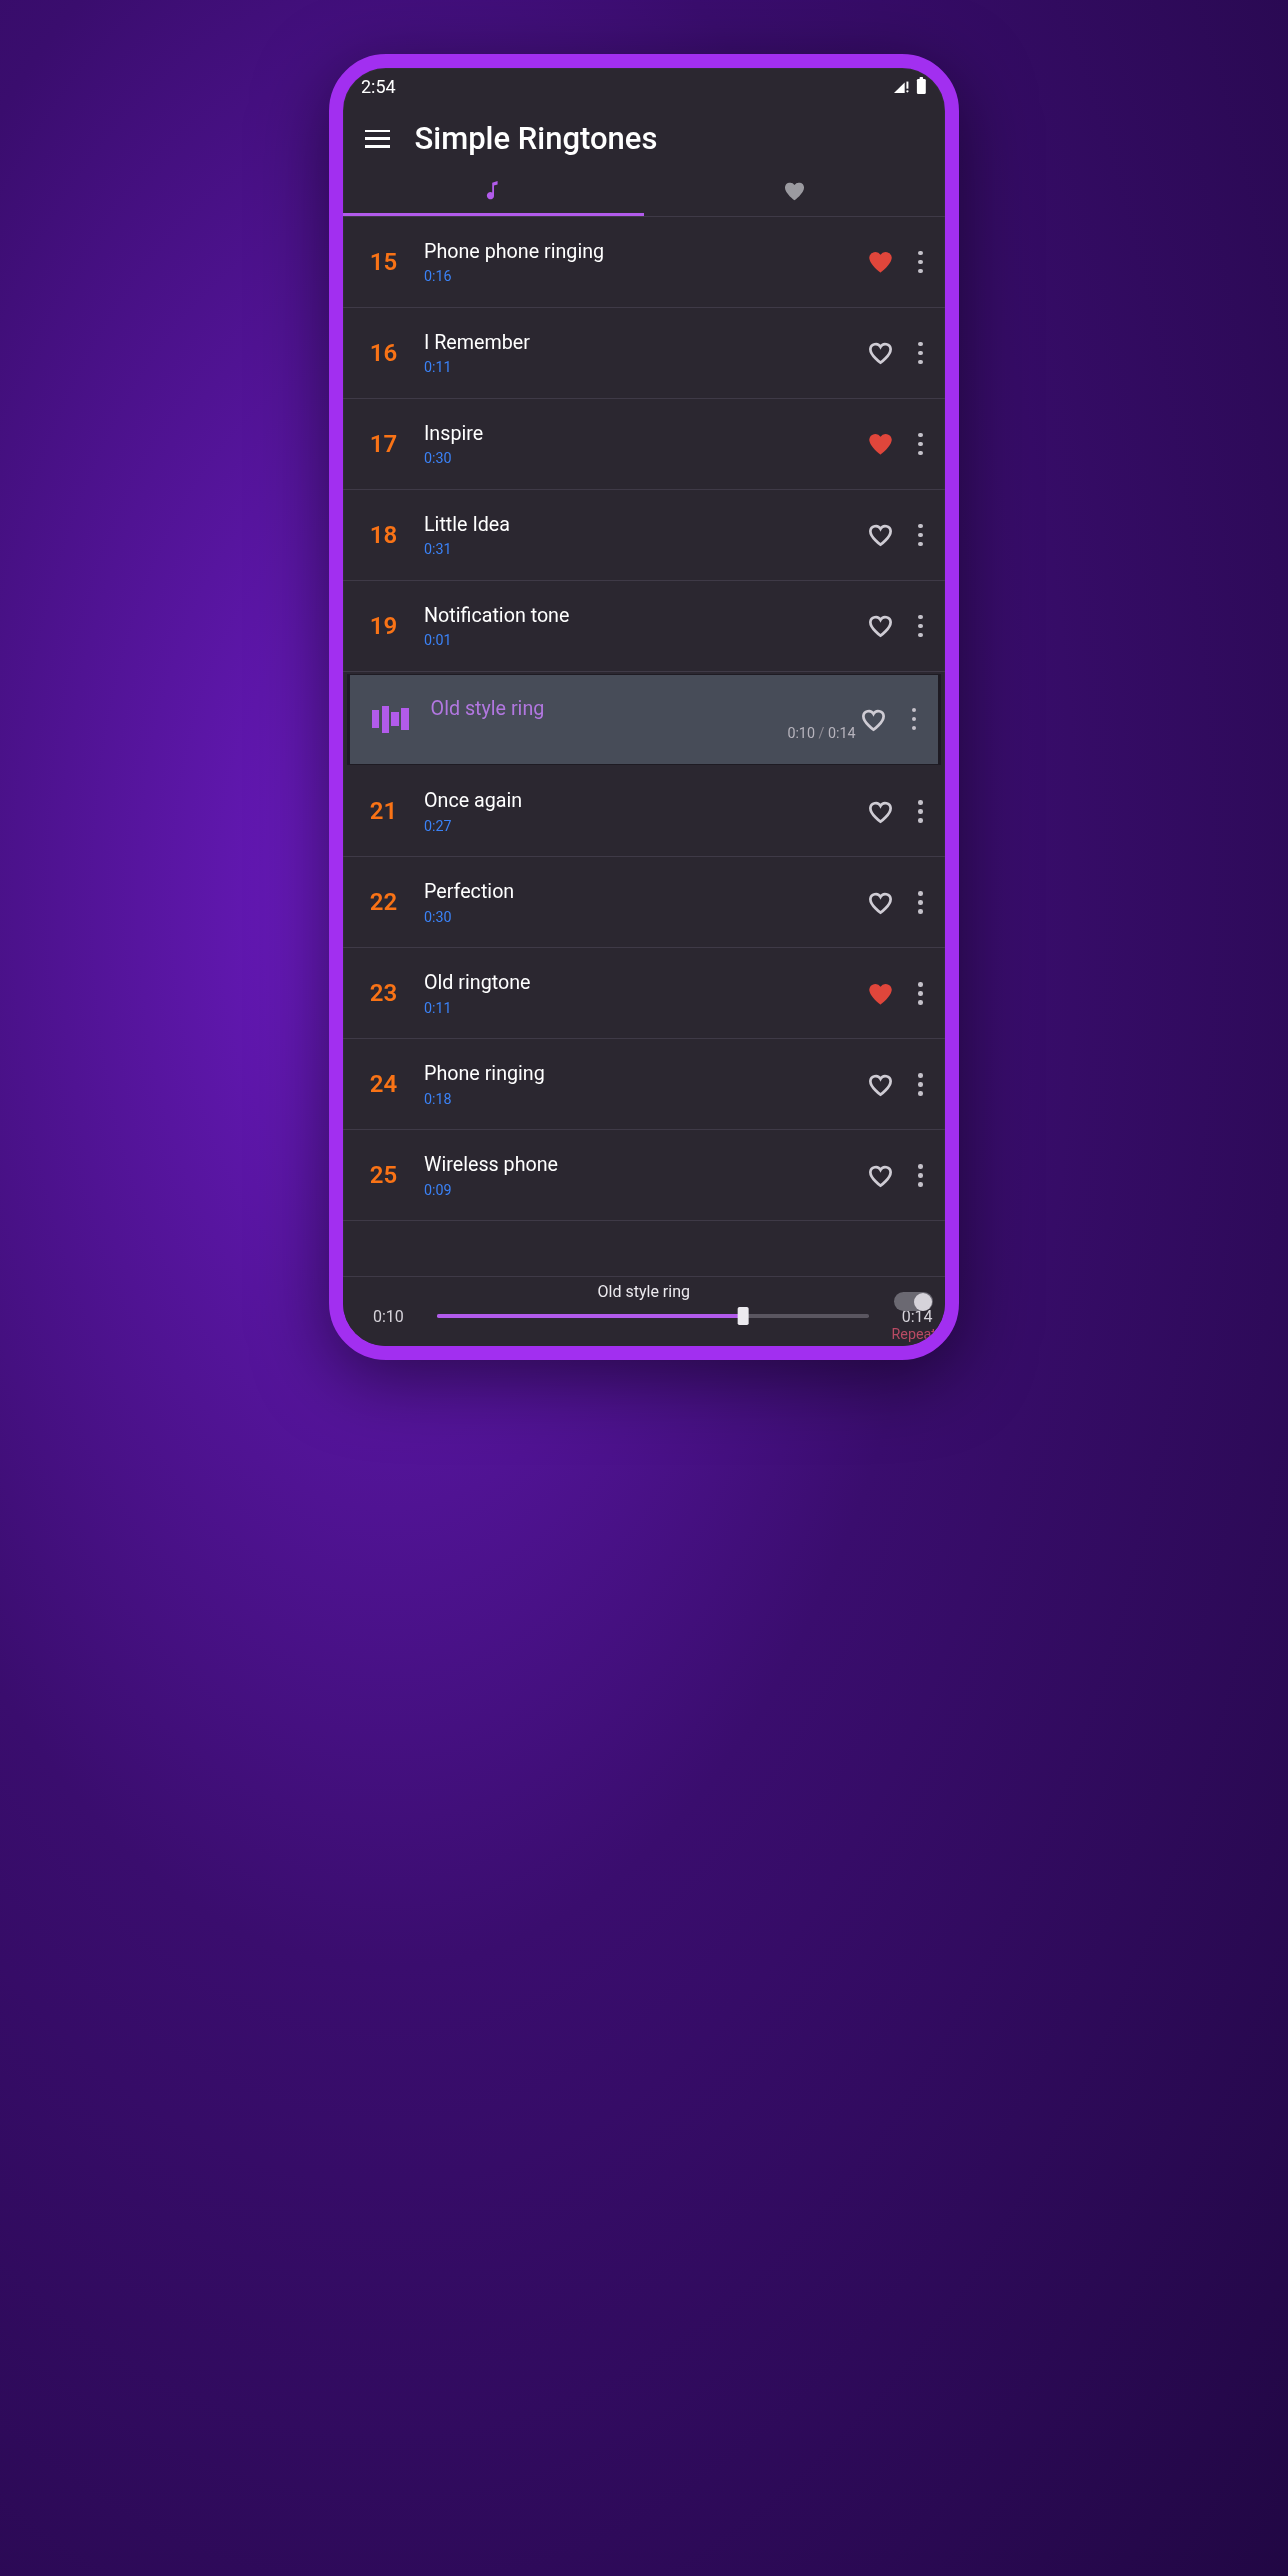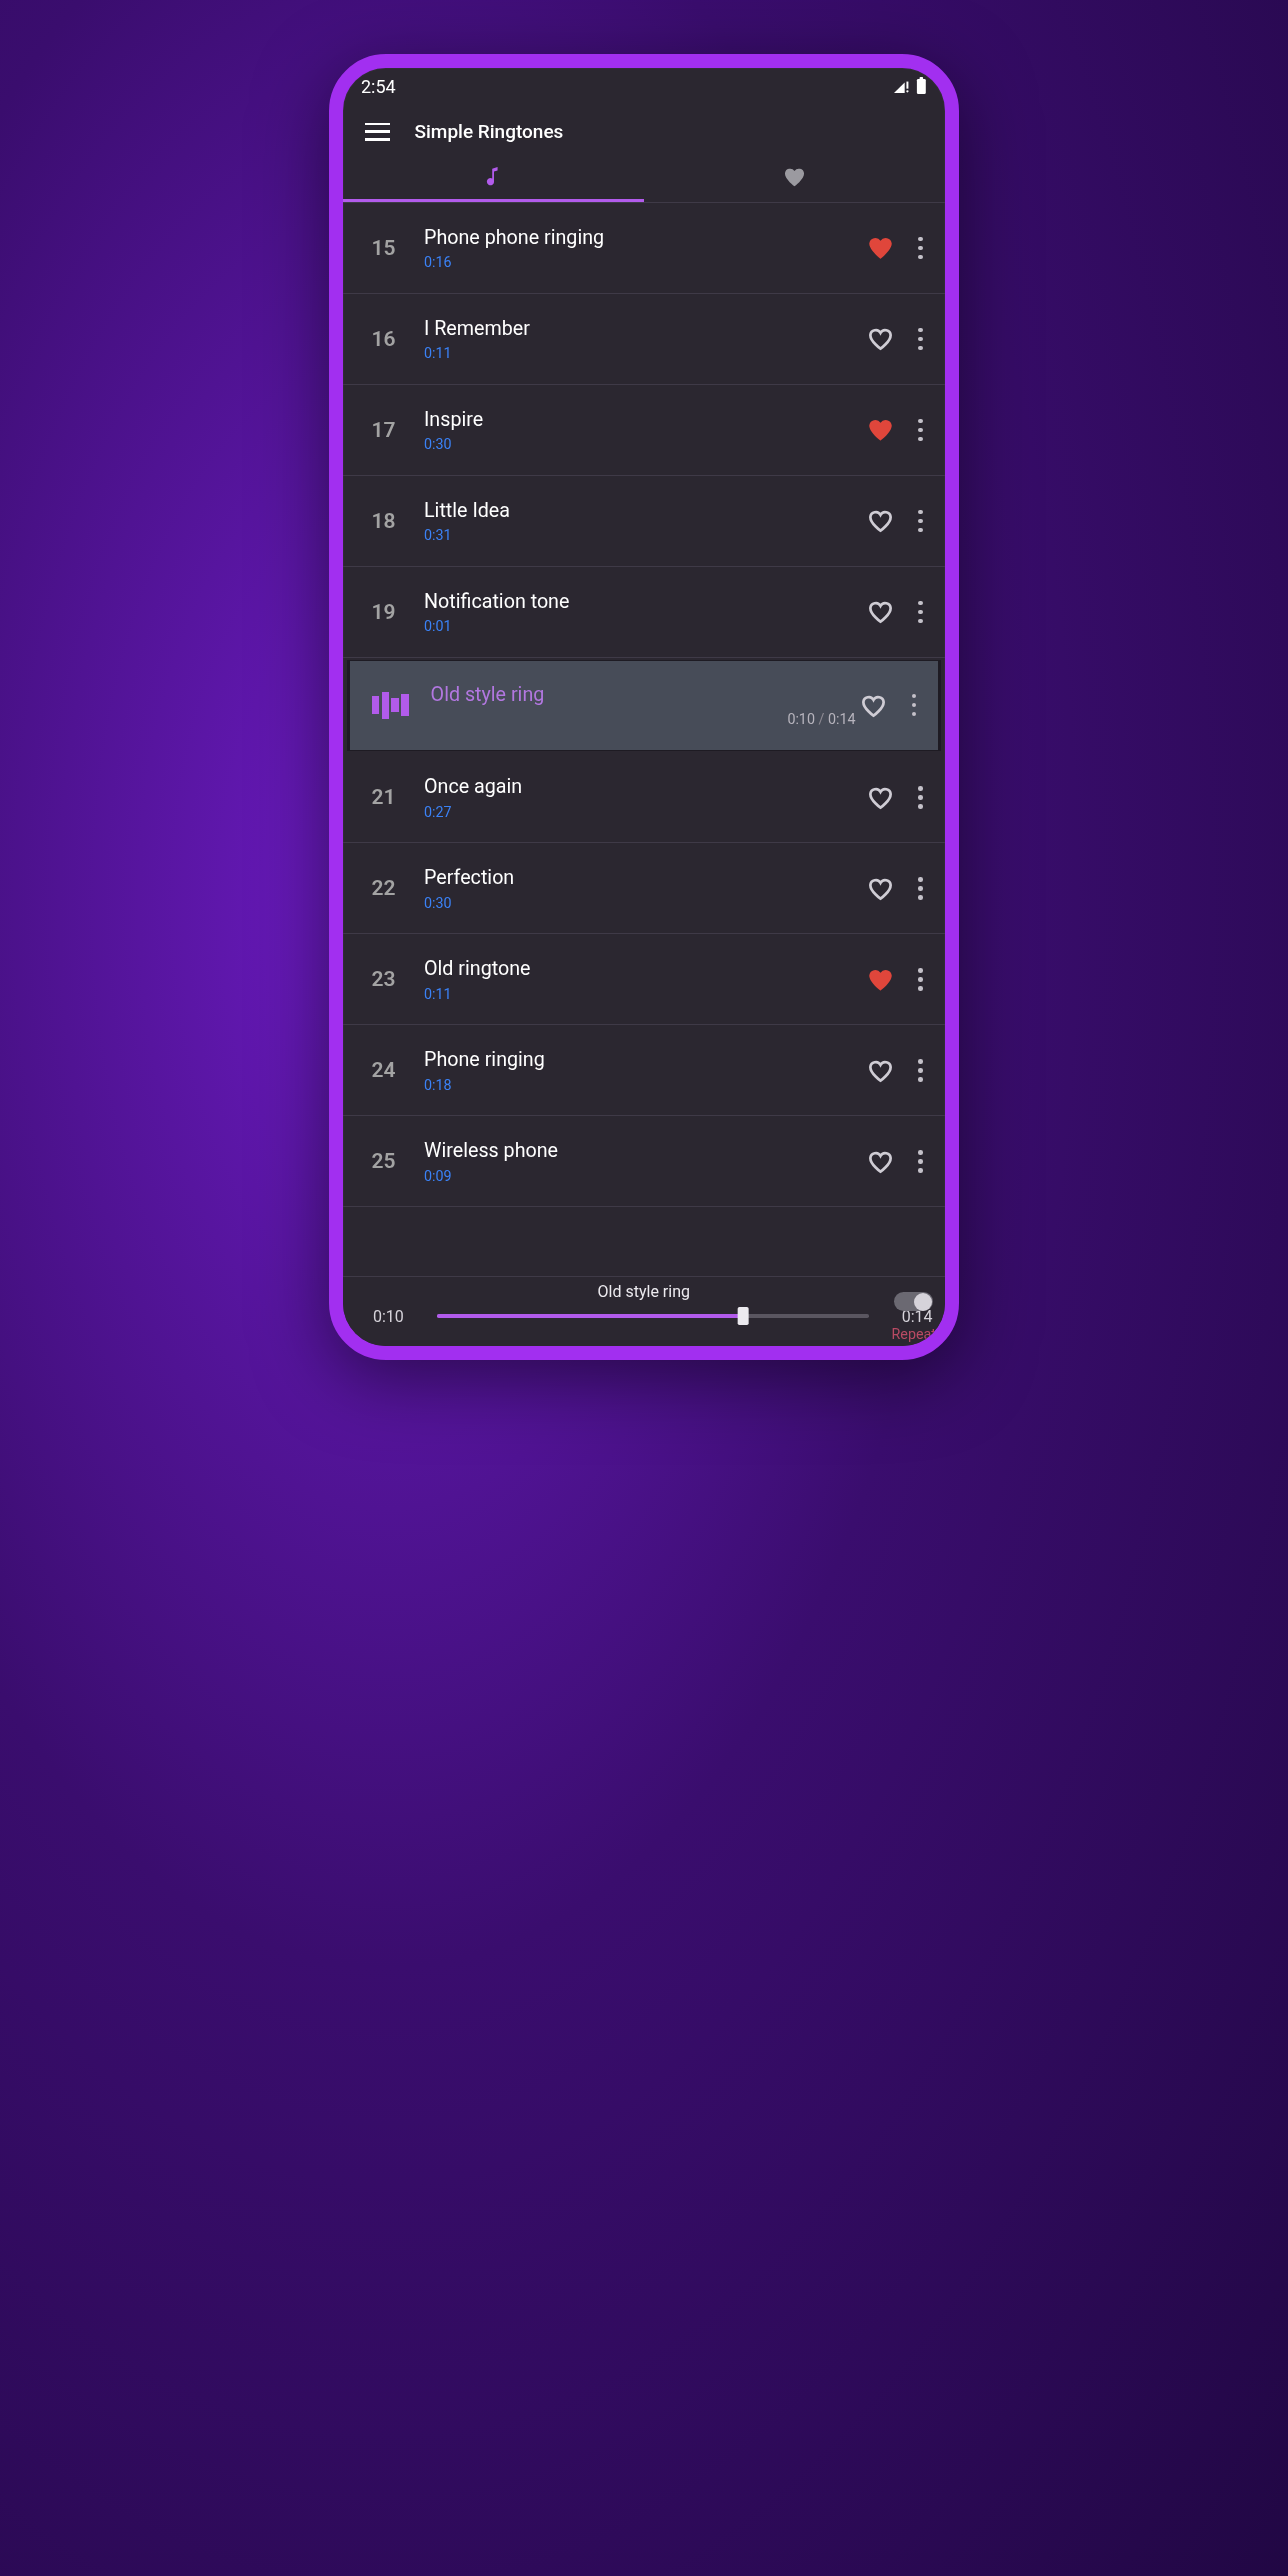--- a/index.html
+++ b/index.html
@@ -45,21 +45,21 @@
     align-items: center;
     gap: 25px;
     padding: 16px 21.5px 9px 21.5px;
     color: #fff;
   }
   .hamburger {
     width: 25px; height: 18px;
     display: flex; flex-direction: column; justify-content: space-between;
   }
   .hamburger span { display:block; height: 2.7px; width: 100%; background: #fff; }
-  .app-title { font-size: 19px; font-weight: 500; }
+  .app-title { font-size: 31px; font-weight: 500; }
 
   
   .tabs {
     display: flex;
     height: 50px;
   }
   .tab {
     flex: 1;
     display: flex;
     align-items: center;
@@ -88,22 +88,22 @@
   .row.playing {
     background: #474c58;
     border: 1.8px solid #1e1b23;
     border-left-width: 3.6px;
     border-right-width: 3.6px;
     margin: 1.8px 3.6px;
   }
   .idx {
     width: 81px;
     text-align: center;
-    color: #a3a3a3;
-    font-size: 21px;
+    color: #f97316;
+    font-size: 24px;
     font-weight: 600;
   }
   .row .eqwrap {
     width: 81px; display:flex; align-items:center; justify-content:center; gap:2.7px;
   }
   .eqwrap span { display:block; width:7.2px; background:#b25beb; }
   .eqwrap span:nth-child(1){height:18px}
   .eqwrap span:nth-child(2){height:27px}
   .eqwrap span:nth-child(3){height:14.3px}
   .eqwrap span:nth-child(4){height:21.5px}

